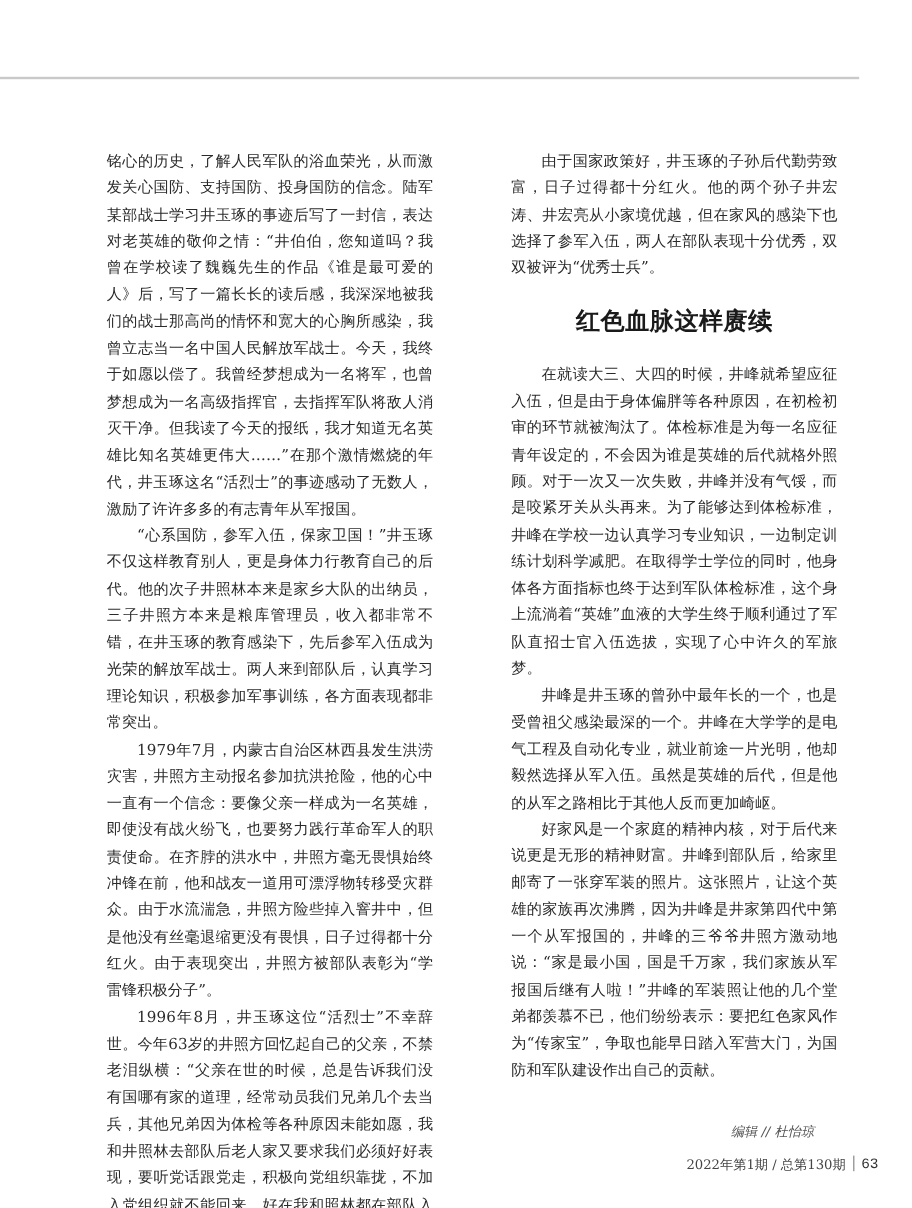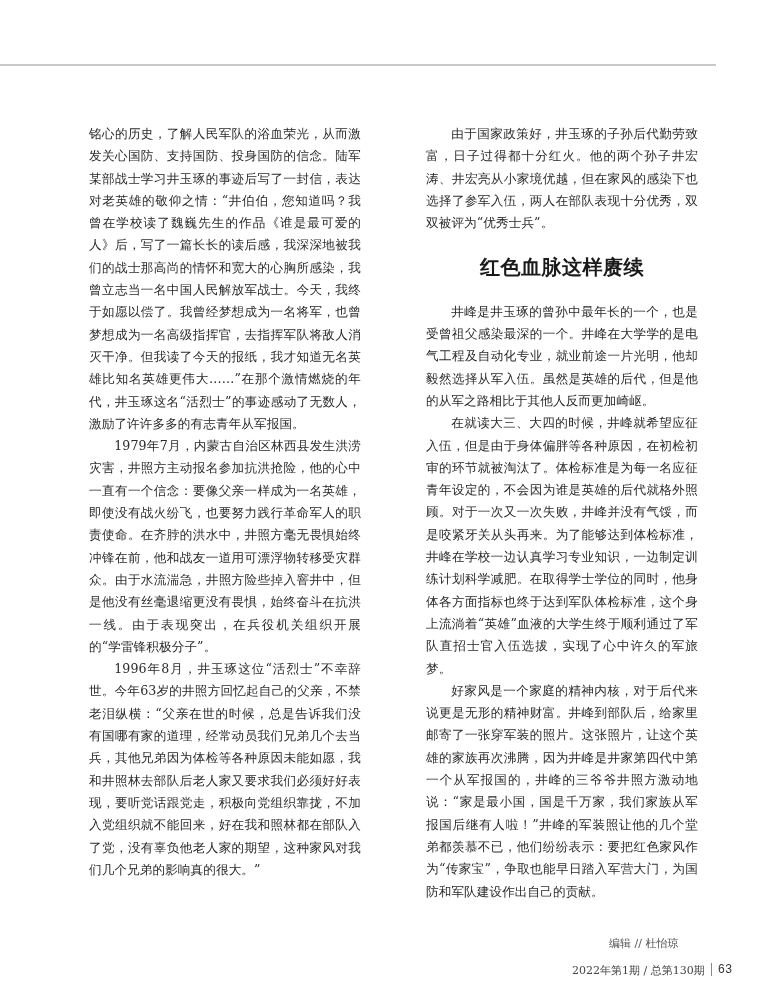--- a/index.html
+++ b/index.html
@@ -9,43 +9,44 @@
   .col { position: absolute; top: 123px; width: 272px; font-size: 12.6px; line-height: 22.3px;
          text-align: justify; letter-spacing: 0.1px; }
   .col.left { left: 89px; }
   .col.right { left: 426px; }
   .col p { margin: 0; text-indent: 2em; }
   .col p.noindent { text-indent: 0; }
   .heading { font-family: "DejaVu Sans", "Liberation Sans", sans-serif; font-weight: bold;
              font-size: 20px; text-align: center; text-indent: 0 !important;
              margin: 22px 0 22px 0 !important; letter-spacing: 0.5px; color: #1a1a1a; }
   .editor { position: absolute; top: 936px; left: 609px; font-size: 11px; color: #555;
-            font-family: "DejaVu Sans", "Liberation Sans", sans-serif; }
+            font-style: italic; font-family: "DejaVu Sans", "Liberation Sans", sans-serif; }
   .footer { position: absolute; top: 963px; left: 572px; font-size: 11px; color: #444;
             display: flex; align-items: flex-start; gap: 6px; }
   .footer .sep { width: 1px; height: 13px; background: #888; display: inline-block; }
   .footer .page-num { font-family: Liberation Mono, monospace; font-size: 12px; color: #333; }
 </style>
 </head>
 <body>
 
 <div class="top-rule"></div>
 
 <div class="col left">
   <p class="noindent">铭心的历史，了解人民军队的浴血荣光，从而激发关心国防、支持国防、投身国防的信念。陆军某部战士学习井玉琢的事迹后写了一封信，表达对老英雄的敬仰之情：“井伯伯，您知道吗？我曾在学校读了魏巍先生的作品《谁是最可爱的人》后，写了一篇长长的读后感，我深深地被我们的战士那高尚的情怀和宽大的心胸所感染，我曾立志当一名中国人民解放军战士。今天，我终于如愿以偿了。我曾经梦想成为一名将军，也曾梦想成为一名高级指挥官，去指挥军队将敌人消灭干净。但我读了今天的报纸，我才知道无名英雄比知名英雄更伟大……”在那个激情燃烧的年代，井玉琢这名“活烈士”的事迹感动了无数人，激励了许许多多的有志青年从军报国。</p>
-  <p>1979年7月，内蒙古自治区林西县发生洪涝灾害，井照方主动报名参加抗洪抢险，他的心中一直有一个信念：要像父亲一样成为一名英雄，即使没有战火纷飞，也要努力践行革命军人的职责使命。在齐脖的洪水中，井照方毫无畏惧始终冲锋在前，他和战友一道用可漂浮物转移受灾群众。由于水流湍急，井照方险些掉入窨井中，但是他没有丝毫退缩更没有畏惧，始终奋斗在抗洪一线。由于表现突出，在兵役机关组织开展的“学雷锋积极分子”。</p>
+  <p>“心系国防，参军入伍，保家卫国！”井玉琢不仅这样教育别人，更是身体力行教育自己的后代。他的次子井照林本来是家乡大队的出纳员，三子井照方本来是粮库管理员，收入都非常不错，在井玉琢的教育感染下，先后参军入伍成为光荣的解放军战士。两人来到部队后，认真学习理论知识，积极参加军事训练，各方面表现都非常突出。</p>
+  <p>1979年7月，内蒙古自治区林西县发生洪涝灾害，井照方主动报名参加抗洪抢险，他的心中一直有一个信念：要像父亲一样成为一名英雄，即使没有战火纷飞，也要努力践行革命军人的职责使命。在齐脖的洪水中，井照方毫无畏惧始终冲锋在前，他和战友一道用可漂浮物转移受灾群众。由于水流湍急，井照方险些掉入窨井中，但是他没有丝毫退缩更没有畏惧，日子过得都十分红火。由于表现突出，井照方被部队表彰为“学雷锋积极分子”。</p>
   <p>1996年8月，井玉琢这位“活烈士”不幸辞世。今年63岁的井照方回忆起自己的父亲，不禁老泪纵横：“父亲在世的时候，总是告诉我们没有国哪有家的道理，经常动员我们兄弟几个去当兵，其他兄弟因为体检等各种原因未能如愿，我和井照林去部队后老人家又要求我们必须好好表现，要听党话跟党走，积极向党组织靠拢，不加入党组织就不能回来，好在我和照林都在部队入了党，没有辜负他老人家的期望，这种家风对我们几个兄弟的影响真的很大。”</p>
 
 </div>
 
 <div class="col right">
   <p>由于国家政策好，井玉琢的子孙后代勤劳致富，日子过得都十分红火。他的两个孙子井宏涛、井宏亮从小家境优越，但在家风的感染下也选择了参军入伍，两人在部队表现十分优秀，双双被评为“优秀士兵”。</p>
   <p class="heading">红色血脉这样赓续</p>
+  <p>在就读大三、大四的时候，井峰就希望应征入伍，但是由于身体偏胖等各种原因，在初检初审的环节就被淘汰了。体检标准是为每一名应征青年设定的，不会因为谁是英雄的后代就格外照顾。对于一次又一次失败，井峰并没有气馁，而是咬紧牙关从头再来。为了能够达到体检标准，井峰在学校一边认真学习专业知识，一边制定训练计划科学减肥。在取得学士学位的同时，他身体各方面指标也终于达到军队体检标准，这个身上流淌着“英雄”血液的大学生终于顺利通过了军队直招士官入伍选拔，实现了心中许久的军旅梦。</p>
   <p>井峰是井玉琢的曾孙中最年长的一个，也是受曾祖父感染最深的一个。井峰在大学学的是电气工程及自动化专业，就业前途一片光明，他却毅然选择从军入伍。虽然是英雄的后代，但是他的从军之路相比于其他人反而更加崎岖。</p>
-  <p>在就读大三、大四的时候，井峰就希望应征入伍，但是由于身体偏胖等各种原因，在初检初审的环节就被淘汰了。体检标准是为每一名应征青年设定的，不会因为谁是英雄的后代就格外照顾。对于一次又一次失败，井峰并没有气馁，而是咬紧牙关从头再来。为了能够达到体检标准，井峰在学校一边认真学习专业知识，一边制定训练计划科学减肥。在取得学士学位的同时，他身体各方面指标也终于达到军队体检标准，这个身上流淌着“英雄”血液的大学生终于顺利通过了军队直招士官入伍选拔，实现了心中许久的军旅梦。</p>
   <p><span>好家风是一个家庭的精神内核，对于后代来说更是无形的精神财富。井峰到部队后，给家里邮寄了一张穿军装的照片。这张照片，让这个英雄的家族再次沸腾，因为井峰是井家第四代中第一个从军报国的，井峰的三爷爷井照方激动地说：“家是最小国，国是千万家，我们家族从军报国后继有人啦！”井峰的军装照让他的几个堂弟都羡慕不已，他们纷纷表示：要把红色家风作为“传家宝”，争取也能早日踏入军营大门，为国防和军队建设作出自己的贡献。</span></p>
 </div>
 
 <div class="editor">编辑 // 杜怡琼</div>
 
 <div class="footer">
   <span>2022年第1期 / 总第130期</span>
   <span class="sep"></span>
   <span class="page-num">63</span>
 </div>

